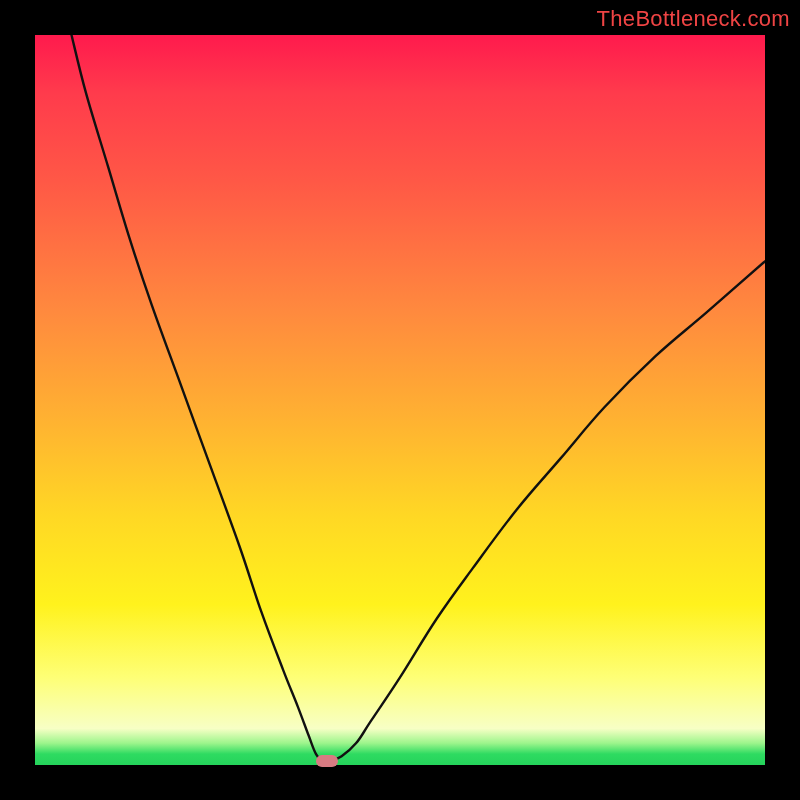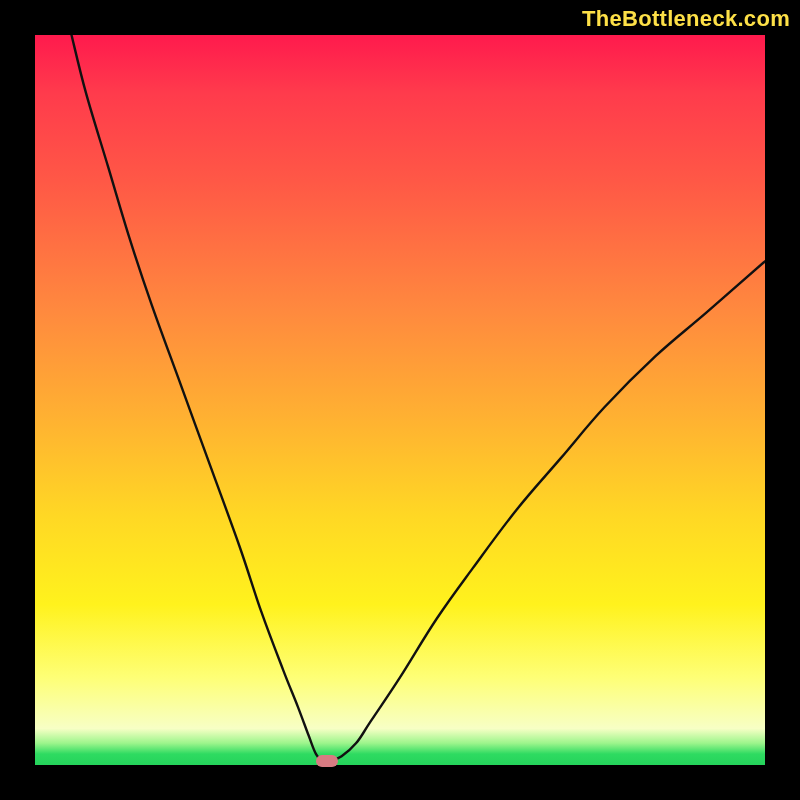--- a/index.html
+++ b/index.html
@@ -37,23 +37,23 @@
       #f7ffc5 95%,
       #9df58c 97%,
       #2edb61 98.5%,
       #25d35b 100%
     );
   }
   .watermark {
     position: absolute;
     top: 6px;
     right: 10px;
-    color: #fde047;
+    color: #ef4444;
     font-size: 22px;
-    font-weight: 700;
+    font-weight: 400;
     letter-spacing: 0.3px;
     user-select: none;
   }
   .curve-svg {
     position: absolute;
     inset: 0;
     width: 100%;
     height: 100%;
   }
   .marker {

